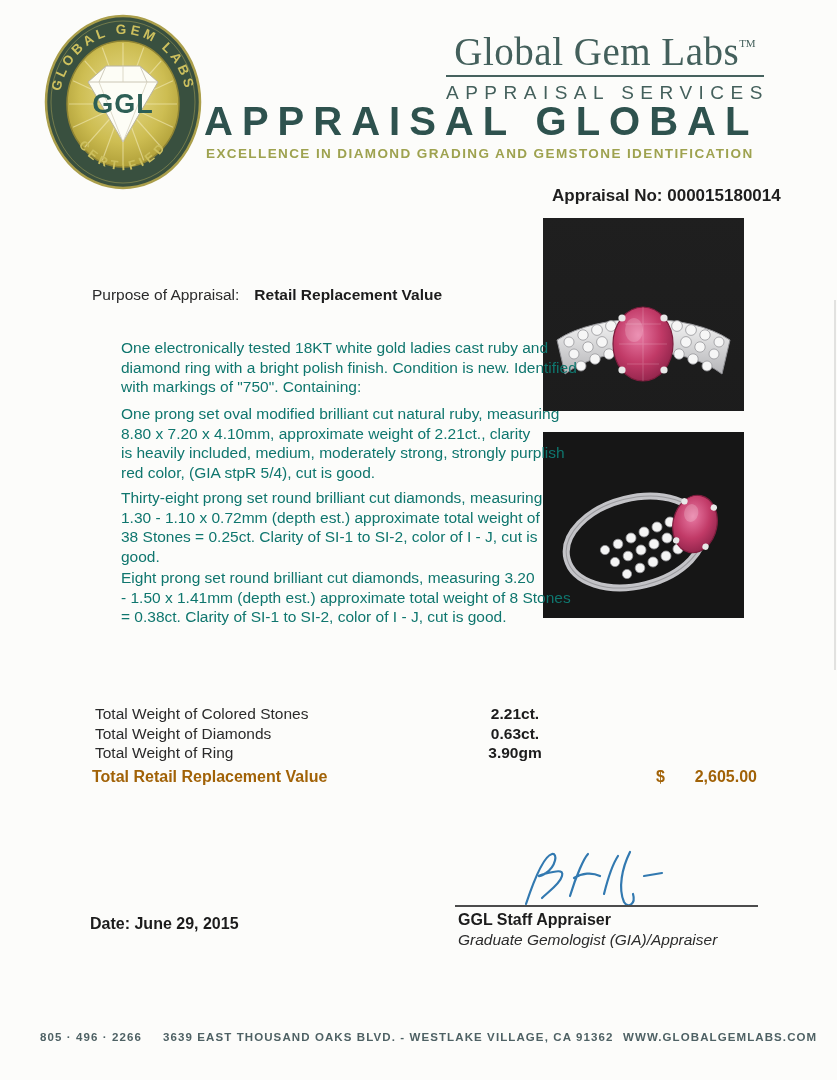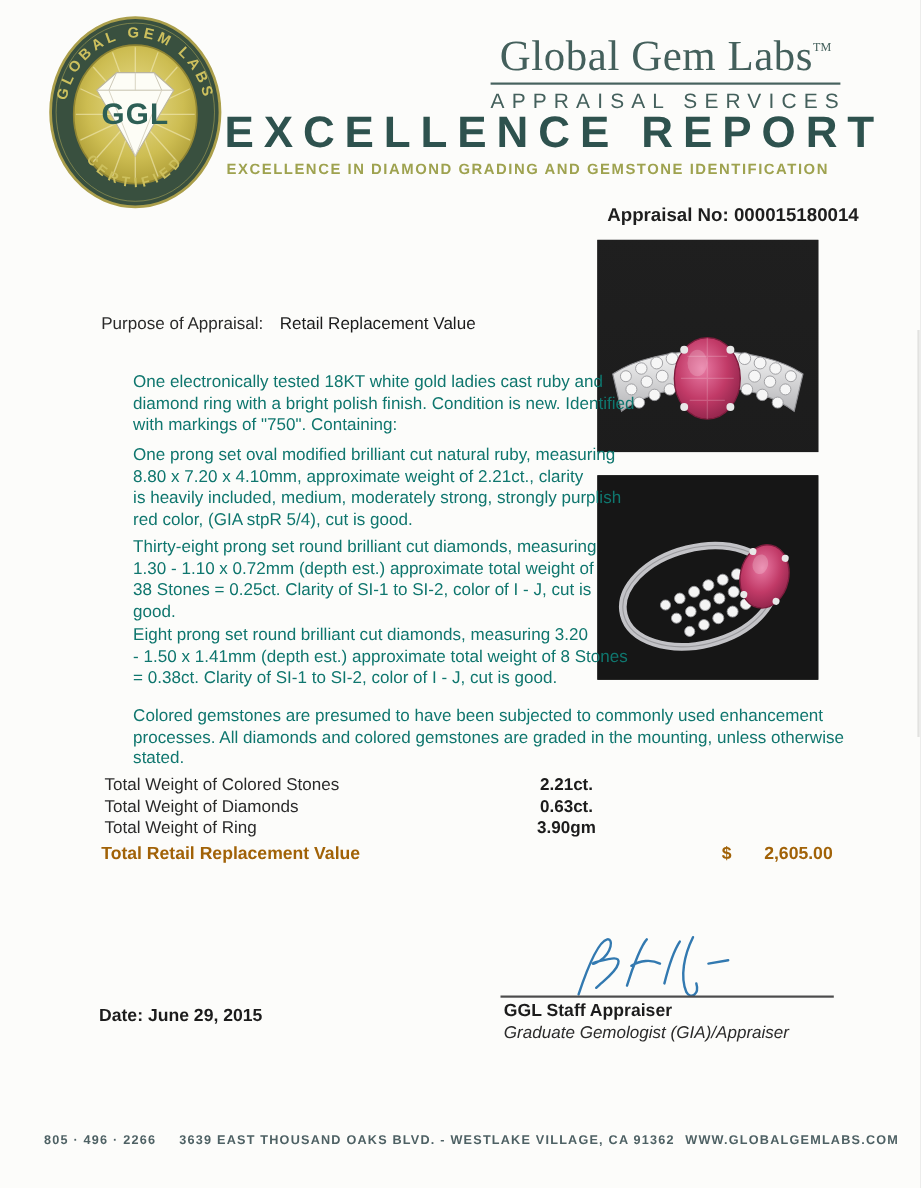--- a/index.html
+++ b/index.html
@@ -33,21 +33,21 @@
     font-size:17px;font-weight:bold;color:#1e1e1e;white-space:nowrap;
   }
   
   .photo{position:absolute;left:543px;width:201px;background:#141414;}
   .photo-1{top:218px;height:193px;}
   .photo-2{top:432px;height:186px;}
   .photo svg{display:block;}
   
   .meta{position:absolute;left:92px;top:285px;font-size:15.5px;line-height:19.5px;}
   .meta-row .m-label{display:inline-block;width:158px;}
-  .meta-row .m-value{font-weight:normal;color:#1c1c1c;}
+  .meta-row .m-value{font-weight:bold;color:#1c1c1c;}
   .para{
     position:absolute;left:92px;width:470px;
     font-size:15.5px;line-height:19.5px;white-space:pre-line;color:#0f766e;margin-left:29px;
   }
   .para-1{top:338px;}
   .para-2{top:404px;}
   .para-3{top:488px;}
   .para-4{top:568px;}
   .para-disclaimer{top:641px;width:670px;}
   
@@ -140,21 +140,21 @@
       </text>
     </svg>
   </div>
 
   <div class="brand">
     <div class="brand-name"><span>Global Gem Labs</span><span class="brand-tm">TM</span></div>
     <hr class="brand-rule">
     <div class="brand-sub">APPRAISAL SERVICES</div>
   </div>
 
-  <div class="report-title">EXCELLENCE REPORT</div>
+  <div class="report-title">APPRAISAL GLOBAL</div>
   <div class="report-tagline">EXCELLENCE IN DIAMOND GRADING AND GEMSTONE IDENTIFICATION</div>
   <div class="appraisal-no">Appraisal No: 000015180014</div>
 
   <div class="photo photo-1">
     <svg width="201" height="193" viewBox="0 0 201 193">
       <rect width="201" height="193" fill="#161616"></rect>
       <rect width="201" height="193" fill="url(#metalGrad)" opacity="0.04"></rect>
       <path d="M14,122 C55,94 146,94 187,122 L179,156 C140,126 61,126 22,156 Z" fill="url(#metalGrad)" stroke="#8e8e92" stroke-width="1"></path>
       <g fill="#f6f6f6" stroke="#97979b" stroke-width="0.8">
         <circle cx="26" cy="124" r="5"></circle>
@@ -241,23 +241,20 @@
 8.80 x 7.20 x 4.10mm, approximate weight of 2.21ct., clarity
 is heavily included, medium, moderately strong, strongly purplish
 red color, (GIA stpR 5/4), cut is good.</div>
   <div class="para para-3">Thirty-eight prong set round brilliant cut diamonds, measuring
 1.30 - 1.10 x 0.72mm (depth est.) approximate total weight of
 38 Stones = 0.25ct. Clarity of SI-1 to SI-2, color of I - J, cut is
 good.</div>
   <div class="para para-4">Eight prong set round brilliant cut diamonds, measuring 3.20
 - 1.50 x 1.41mm (depth est.) approximate total weight of 8 Stones
 = 0.38ct. Clarity of SI-1 to SI-2, color of I - J, cut is good.</div>
-  <div class="para para-disclaimer">Colored gemstones are presumed to have been subjected to commonly used enhancement
-processes. All diamonds and colored gemstones are graded in the mounting, unless otherwise
-stated.</div>
 
   <div class="totals">
     <div class="t-row">
       <span class="t-label">Total Weight of Colored Stones</span>
       <span class="t-value">2.21ct.</span>
     </div>
     <div class="t-row">
       <span class="t-label">Total Weight of Diamonds</span>
       <span class="t-value">0.63ct.</span>
     </div>

